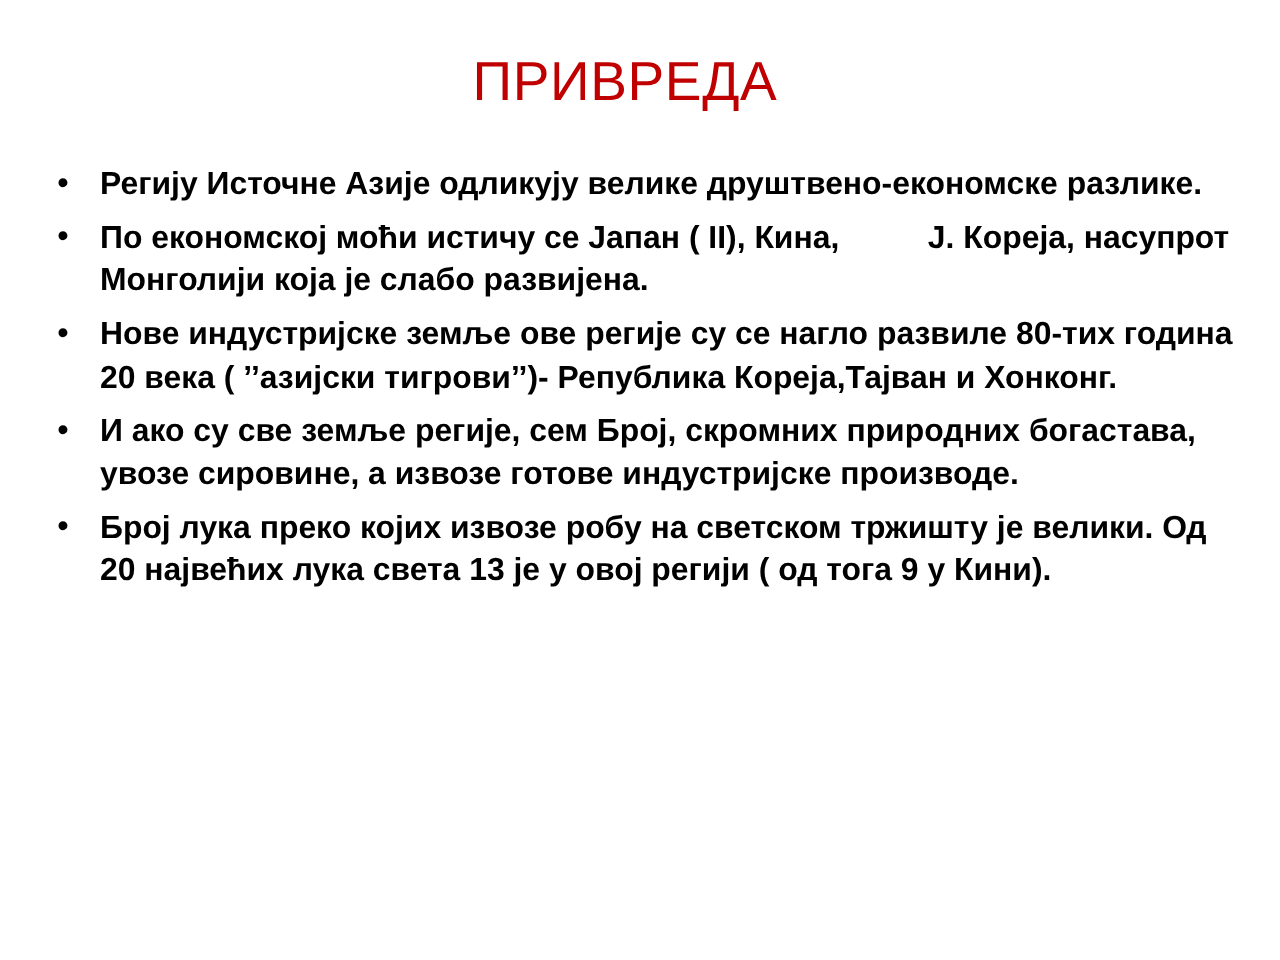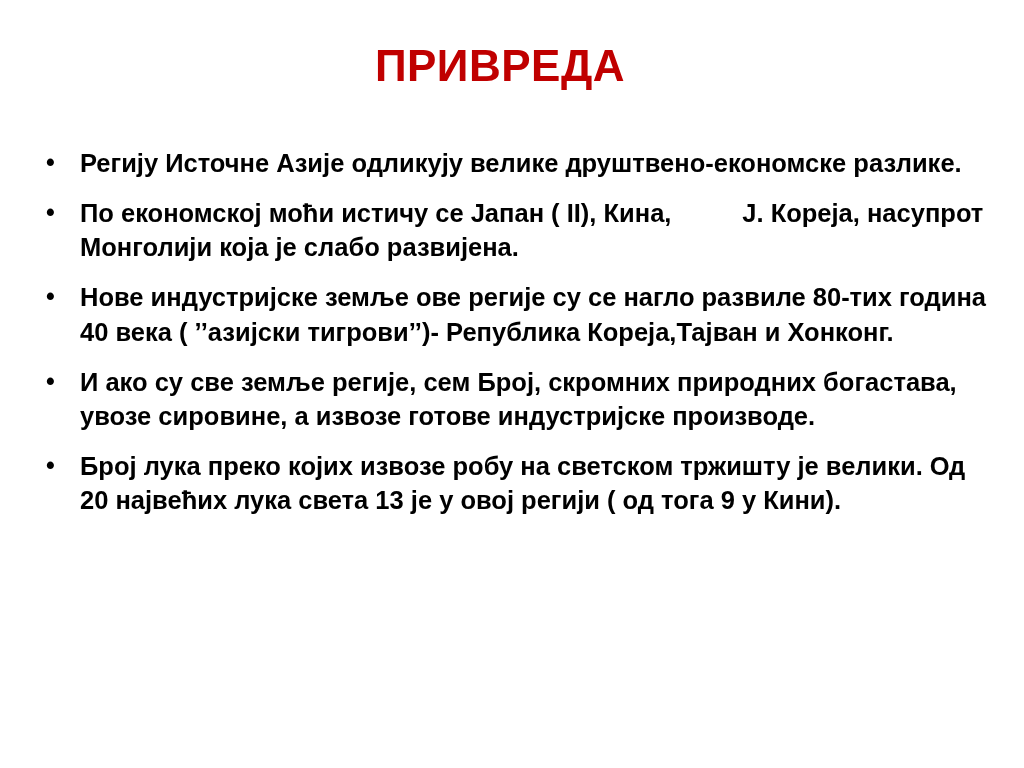--- a/index.html
+++ b/index.html
@@ -21,21 +21,21 @@
     padding: 0;
   }
   .slide-title {
     position: absolute;
     top: 42px;
     left: 0;
     width: 1000px;
     text-align: center;
     color: #C00000;
     font-size: 44px;
-    font-weight: bold;
+    font-weight: normal;
     letter-spacing: 0.5px;
     line-height: 1.1;
   }
   .bullet-list {
     position: absolute;
     top: 130px;
     left: 32px;
     width: 960px;
     list-style: none;
     margin: 0;
@@ -54,42 +54,41 @@
     position: absolute;
     left: 14px;
     top: 0;
     font-size: 25px;
     line-height: 1.34;
     color: #000000;
   }
   .bullet-text {
     display: block;
     white-space: pre-wrap;
-    margin-top: 16px;
   }
 </style>
 </head>
 <body>
 
 <div class="slide">
 
   <div class="slide-title">ПРИВРЕДА</div>
 
   <ul class="bullet-list">
     <li class="bullet-item">
       <span class="dot">•</span>
       <span class="bullet-text">Регију Источне Азије одликују велике друштвено-економске разлике.</span>
     </li>
     <li class="bullet-item">
       <span class="dot">•</span>
       <span class="bullet-text">По економској моћи истичу се Јапан ( II), Кина,          Ј. Кореја, насупрот Монголији која је слабо развијена.</span>
     </li>
     <li class="bullet-item">
       <span class="dot">•</span>
-      <span class="bullet-text">Нове индустријске земље ове регије су се нагло развиле 80-тих година 40 века ( ’’азијски тигрови’’)- Република Кореја,Тајван и Хонконг.</span>
+      <span class="bullet-text">Нове индустријске земље ове регије су се нагло развиле 80-тих година 20 века ( ’’азијски тигрови’’)- Република Кореја,Тајван и Хонконг.</span>
     </li>
     <li class="bullet-item">
       <span class="dot">•</span>
       <span class="bullet-text">И ако су све земље регије, сем Број, скромних природних богастава, увозе сировине, а извозе готове индустријске производе.</span>
     </li>
     <li class="bullet-item">
       <span class="dot">•</span>
       <span class="bullet-text">Број лука преко којих извозе робу на светском тржишту је велики. Од 20 највећих лука света 13 је у овој регији ( од тога 9 у Кини).</span>
     </li>
   </ul>

